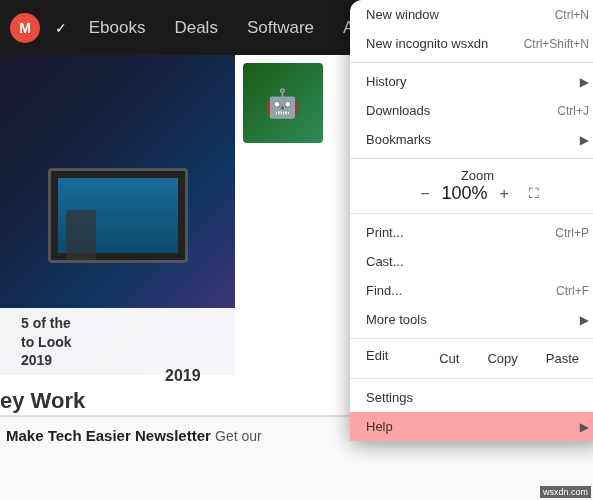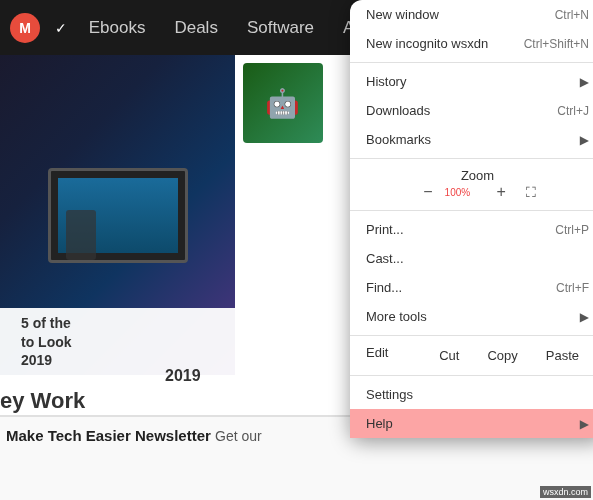--- a/index.html
+++ b/index.html
@@ -211,22 +211,22 @@
     }
 
     .zoom-btn {
       color: #555;
       font-size: 16px;
       cursor: pointer;
       padding: 0 4px;
     }
 
     .zoom-value {
-      font-size: 10px;
-      color: #ef4444;
+      font-size: 18px;
+      color: #0f172a;
       min-width: 40px;
       text-align: left;
     }
 
     .zoom-fullscreen {
       color: #555;
       cursor: pointer;
       font-size: 14px;
       margin-left: 8px;
     }

